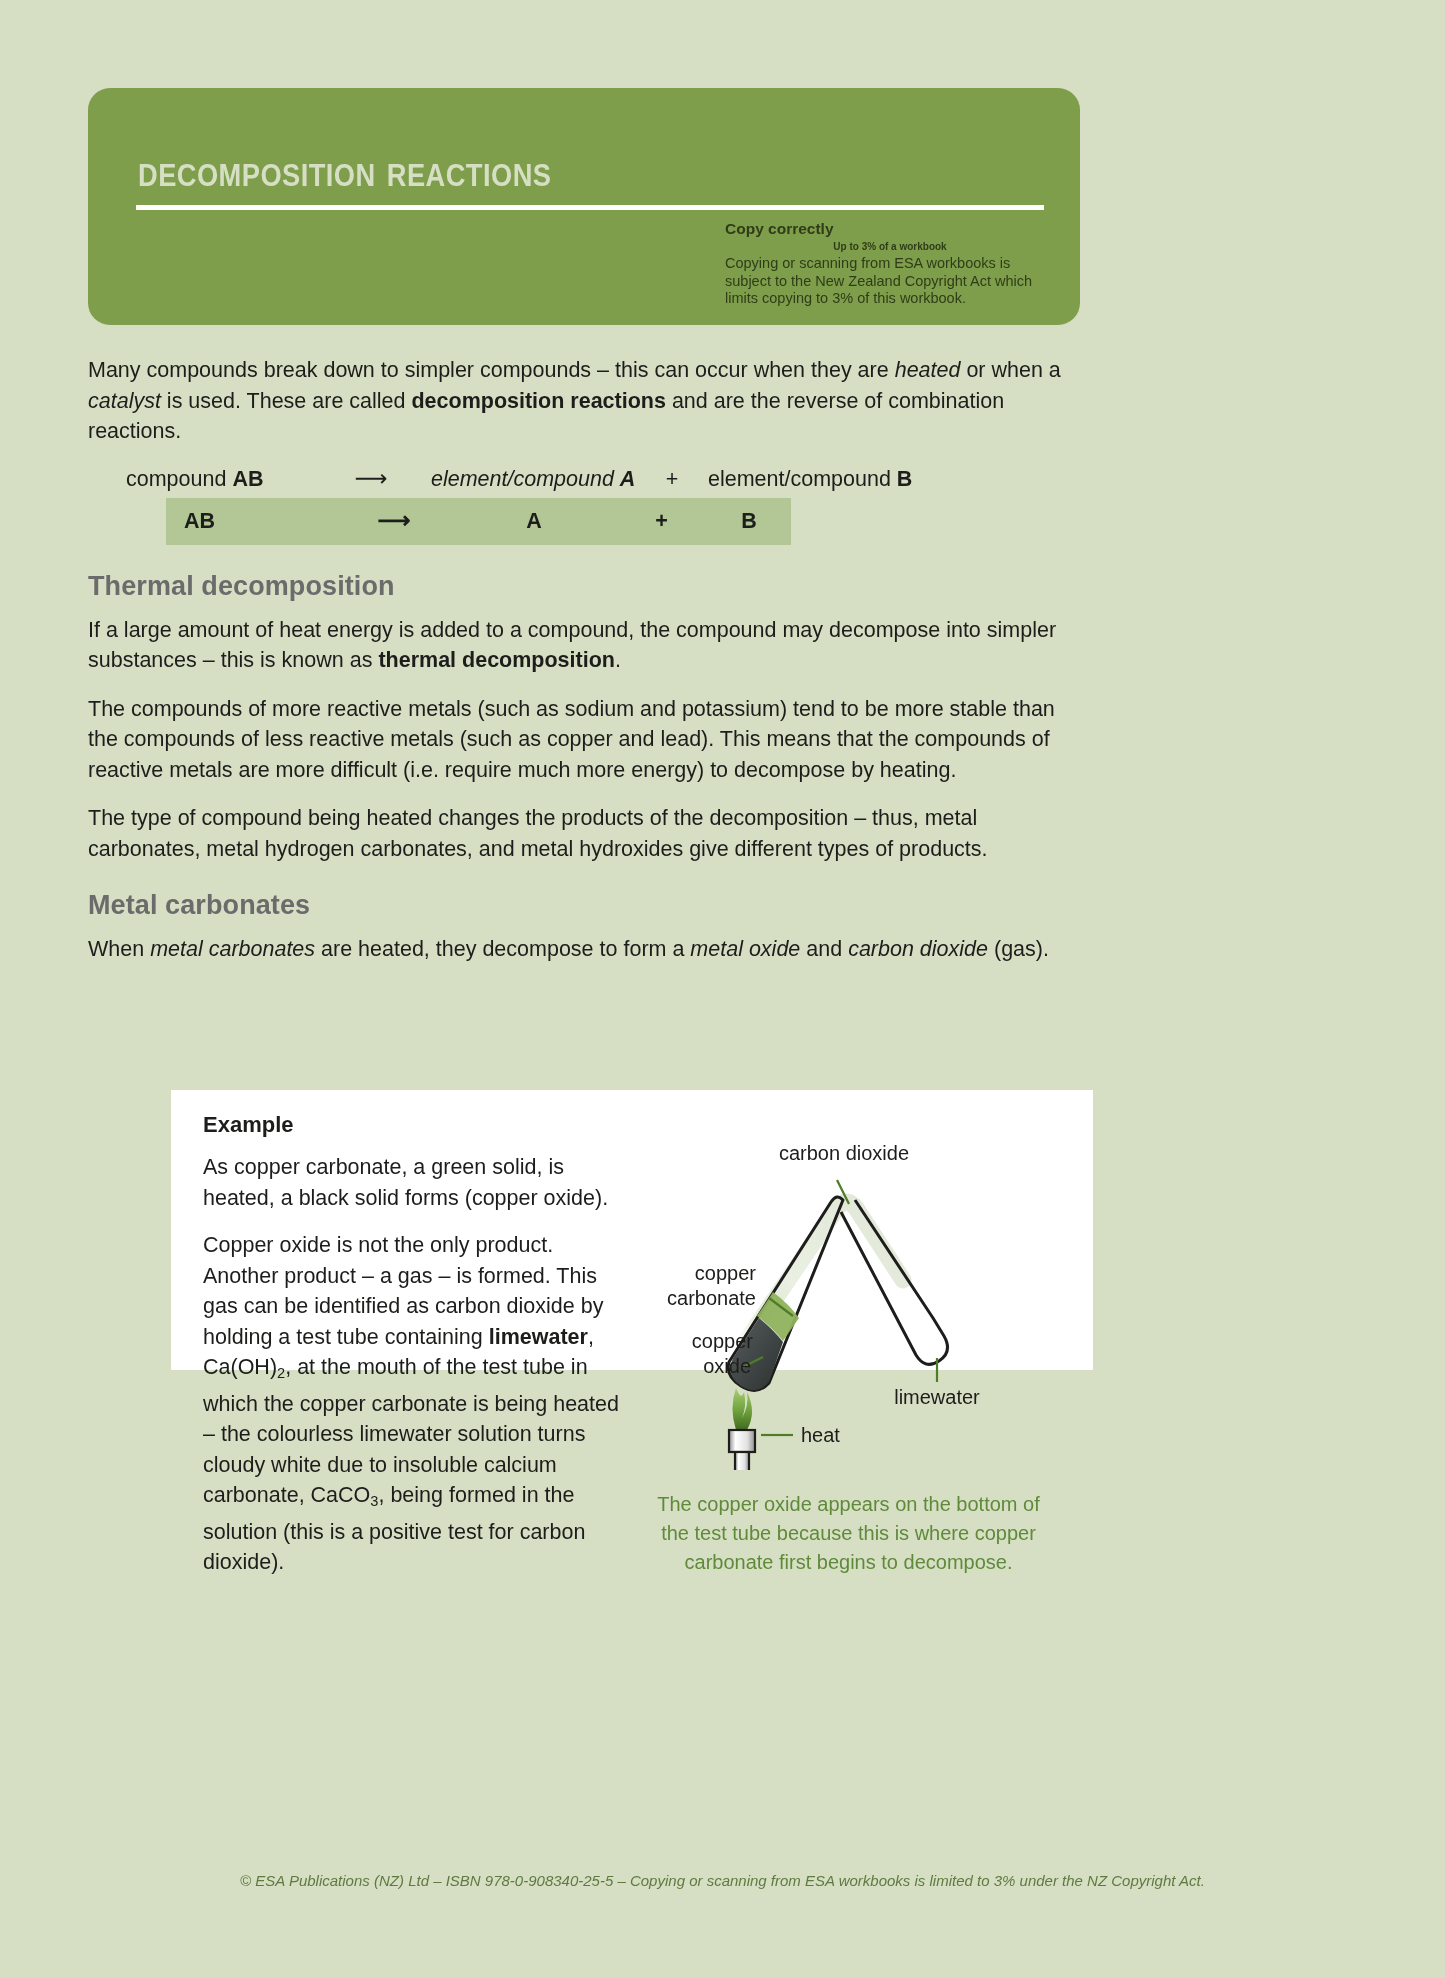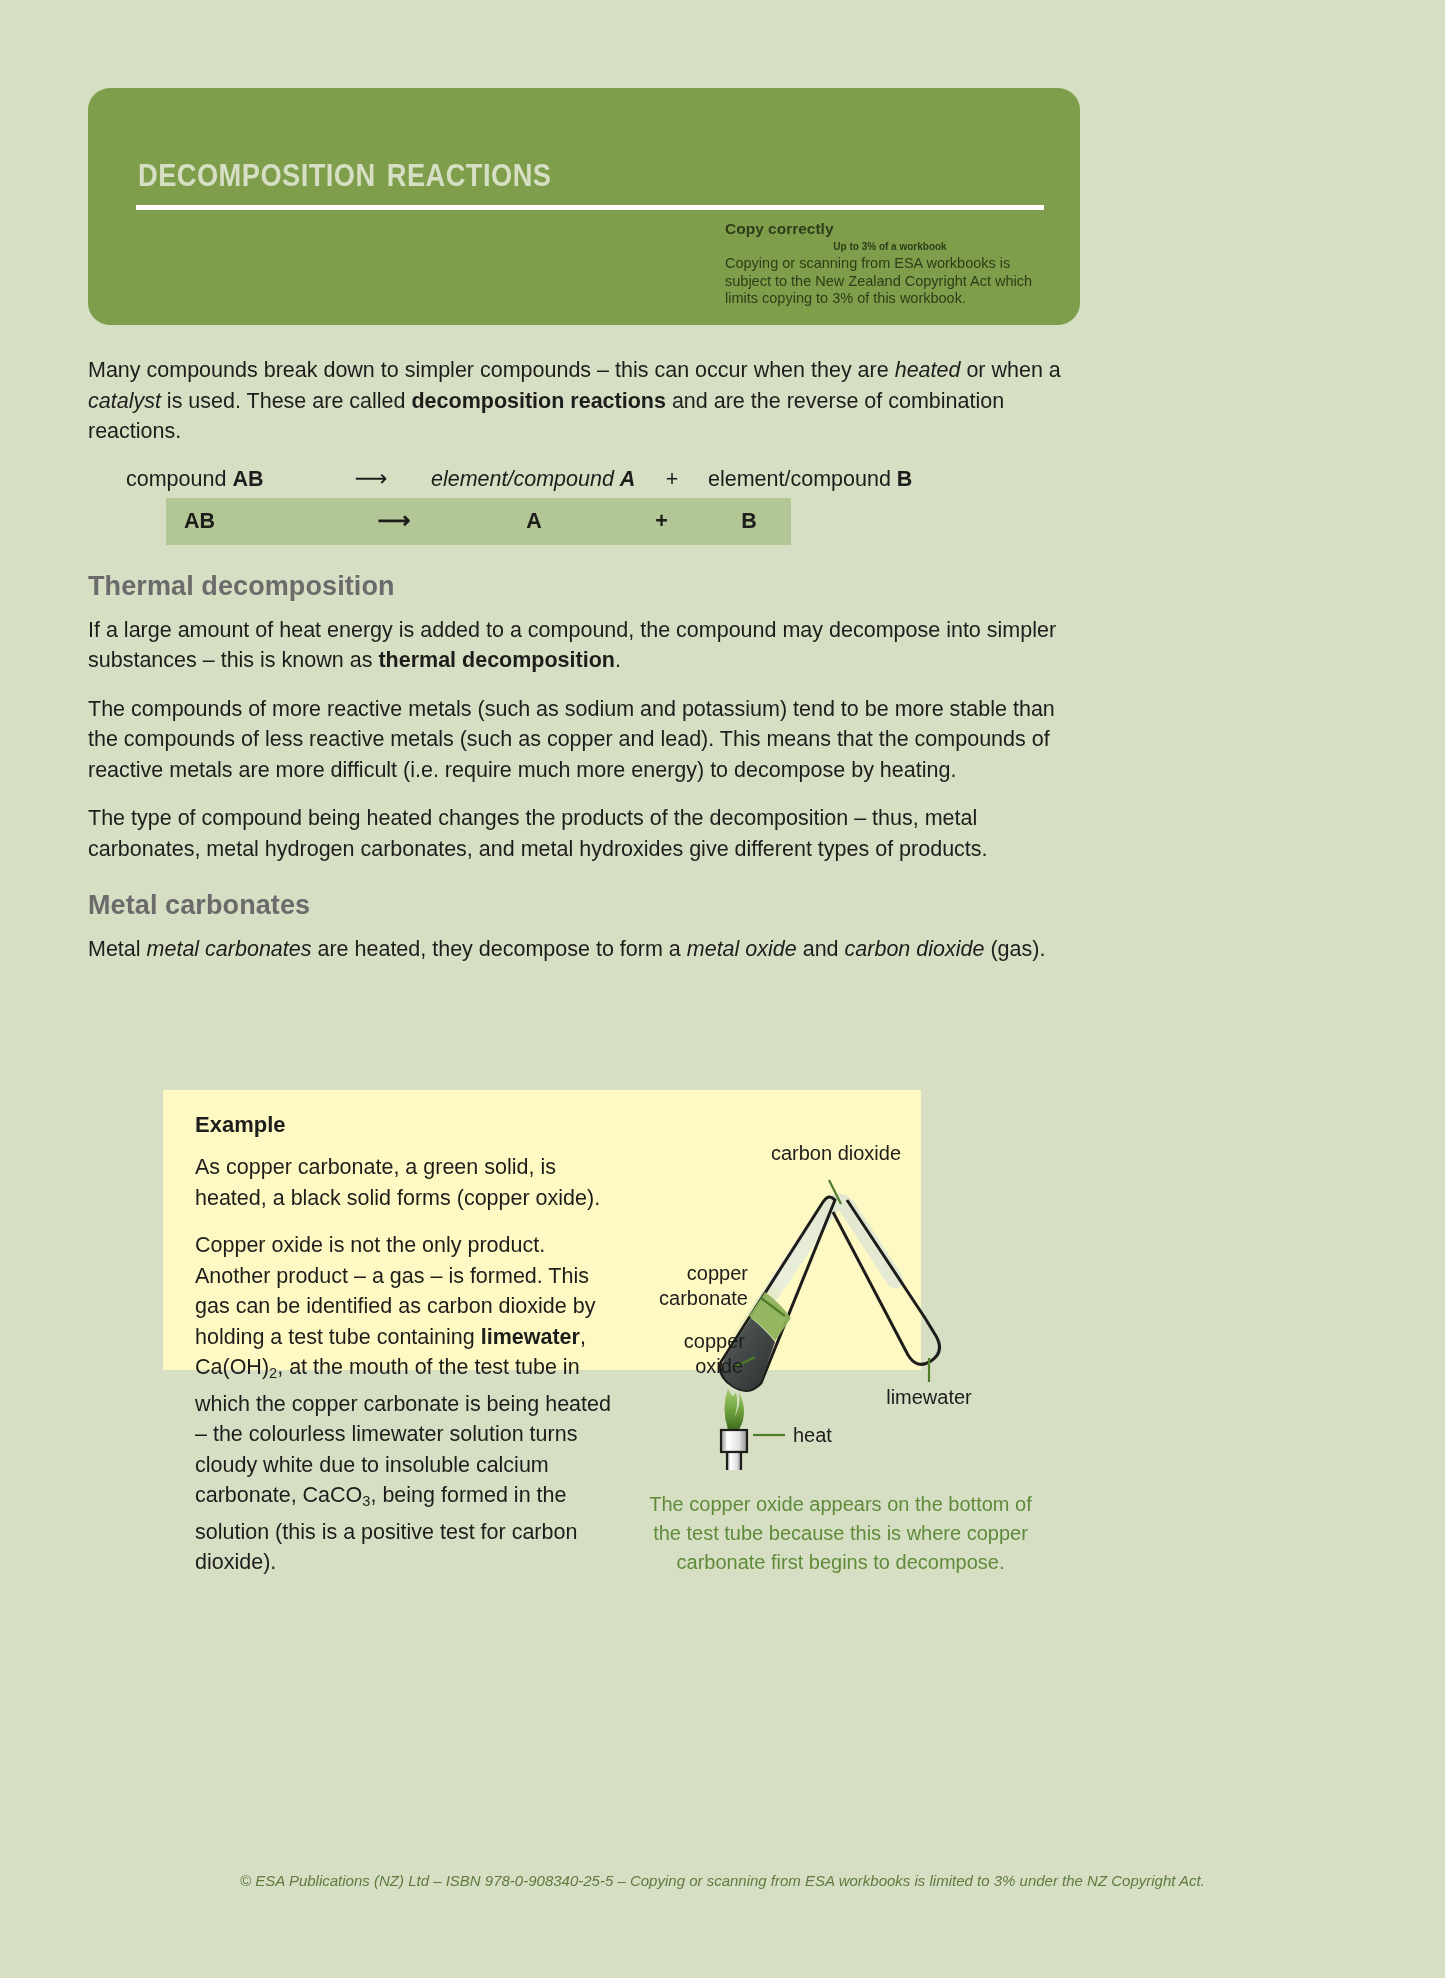--- a/index.html
+++ b/index.html
@@ -129,25 +129,25 @@
   .eq-bar .b1 { width: 150px; padding-left: 18px; }
   .eq-bar .b2 { width: 120px; text-align: center; }
   .eq-bar .b3 { width: 160px; text-align: center; }
   .eq-bar .b4 { width: 95px; text-align: center; }
   .eq-bar .b5 { width: 80px; text-align: center; }
   .arrow { font-size: 23px; }
 
   
   .example-box {
     position: absolute;
-    left: 163px;
+    left: 171px;
     top: 1090px;
-    width: 758px;
+    width: 922px;
     height: 280px;
-    background: #fef9c3;
+    background: #ffffff;
   }
   .example-inner {
     position: relative;
     width: 100%;
     height: 100%;
   }
   .example-title {
     position: absolute;
     left: 32px;
     top: 22px;
@@ -241,21 +241,21 @@
   <h2 class="section-head">Thermal decomposition</h2>
 
   <p class="body-text"><span>If a large amount of heat energy is added to a compound, the compound may decompose into simpler substances – this is known as </span><b>thermal decomposition</b><span>.</span></p>
 
   <p class="body-text">The compounds of more reactive metals (such as sodium and potassium) tend to be more stable than the compounds of less reactive metals (such as copper and lead). This means that the compounds of reactive metals are more difficult (i.e. require much more energy) to decompose by heating.</p>
 
   <p class="body-text">The type of compound being heated changes the products of the decomposition – thus, metal carbonates, metal hydrogen carbonates, and metal hydroxides give different types of products.</p>
 
   <h2 class="section-head">Metal carbonates</h2>
 
-  <p class="body-text"><span>Metal </span><i>metal carbonates</i><span> are heated, they decompose to form a </span><i>metal oxide</i><span> and </span><i>carbon dioxide</i><span> (gas).</span></p>
+  <p class="body-text"><span>When </span><i>metal carbonates</i><span> are heated, they decompose to form a </span><i>metal oxide</i><span> and </span><i>carbon dioxide</i><span> (gas).</span></p>
 
 </div>
 
 <div class="example-box">
   <div class="example-inner">
     <div class="example-title">Example</div>
 
     <div class="example-col">
       <p>As copper carbonate, a green solid, is heated, a black solid forms (copper oxide).</p>
       <p><span>Copper oxide is not the only product. Another product – a gas – is formed. This gas can be identified as carbon dioxide by holding a test tube containing </span><b>limewater</b><span>, Ca(OH)</span><sub>2</sub><span>, at the mouth of the test tube in which the copper carbonate is being heated – the colourless limewater solution turns cloudy white due to insoluble calcium carbonate, CaCO</span><sub>3</sub><span>, being formed in the solution (this is a positive test for carbon dioxide).</span></p>

